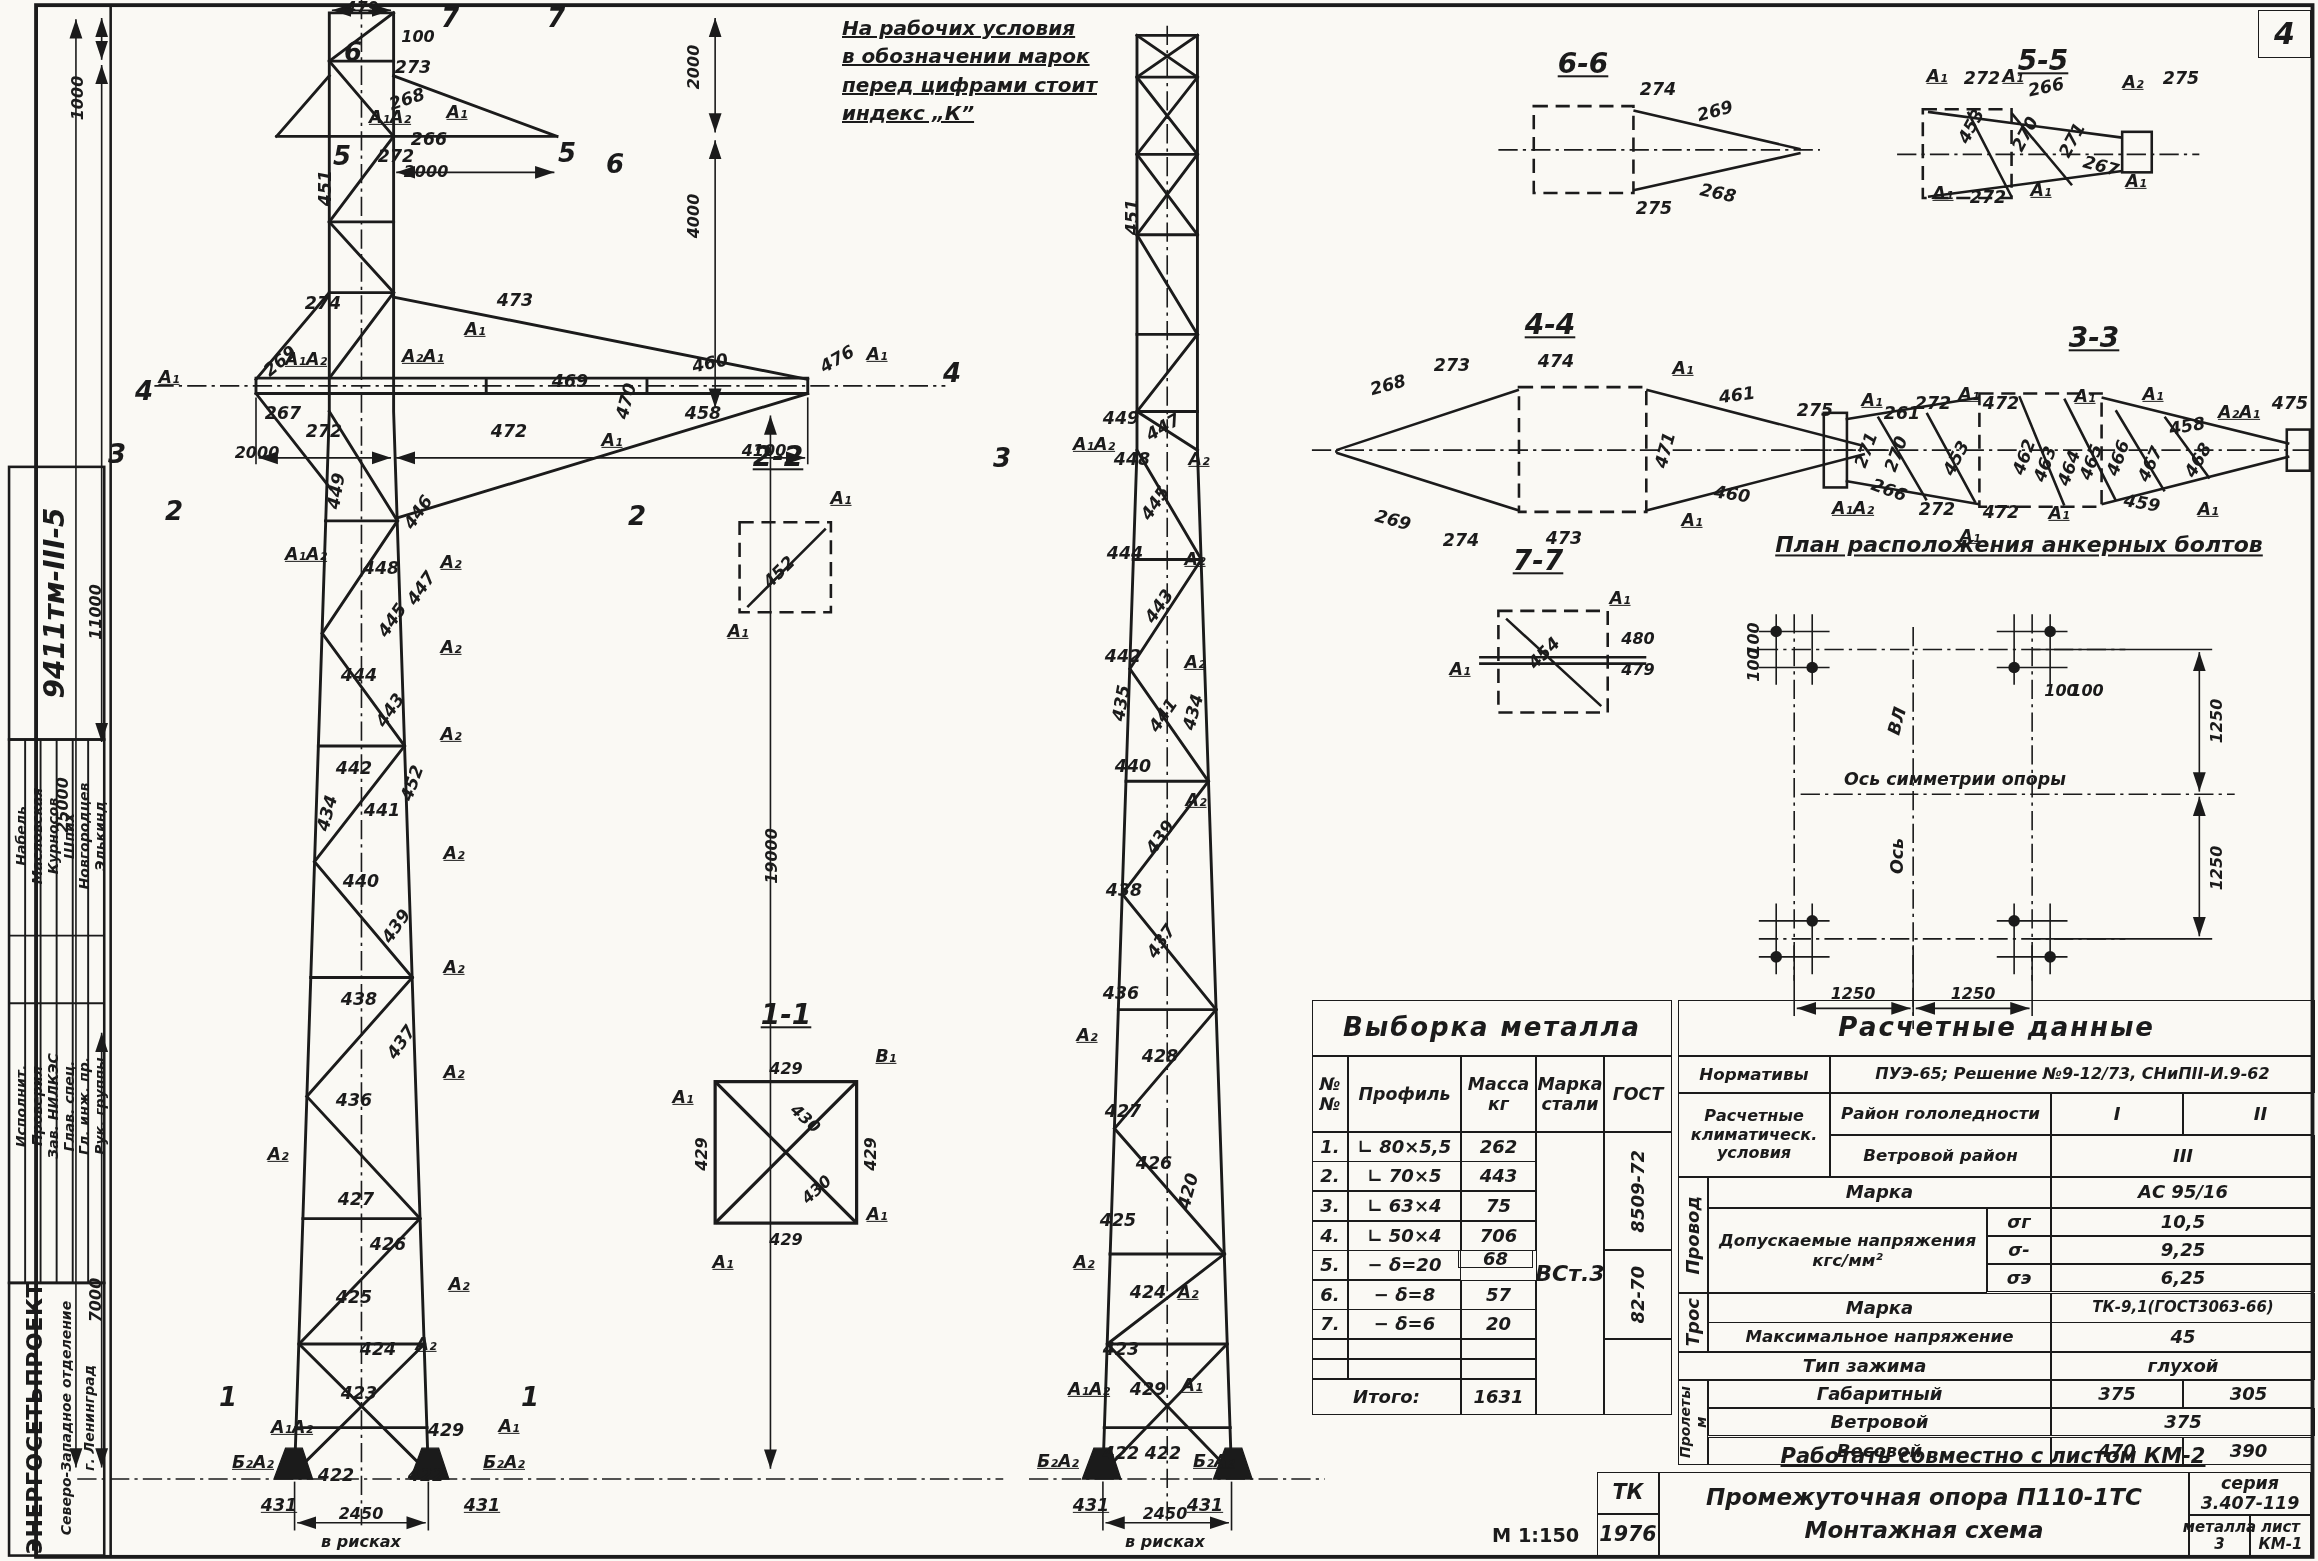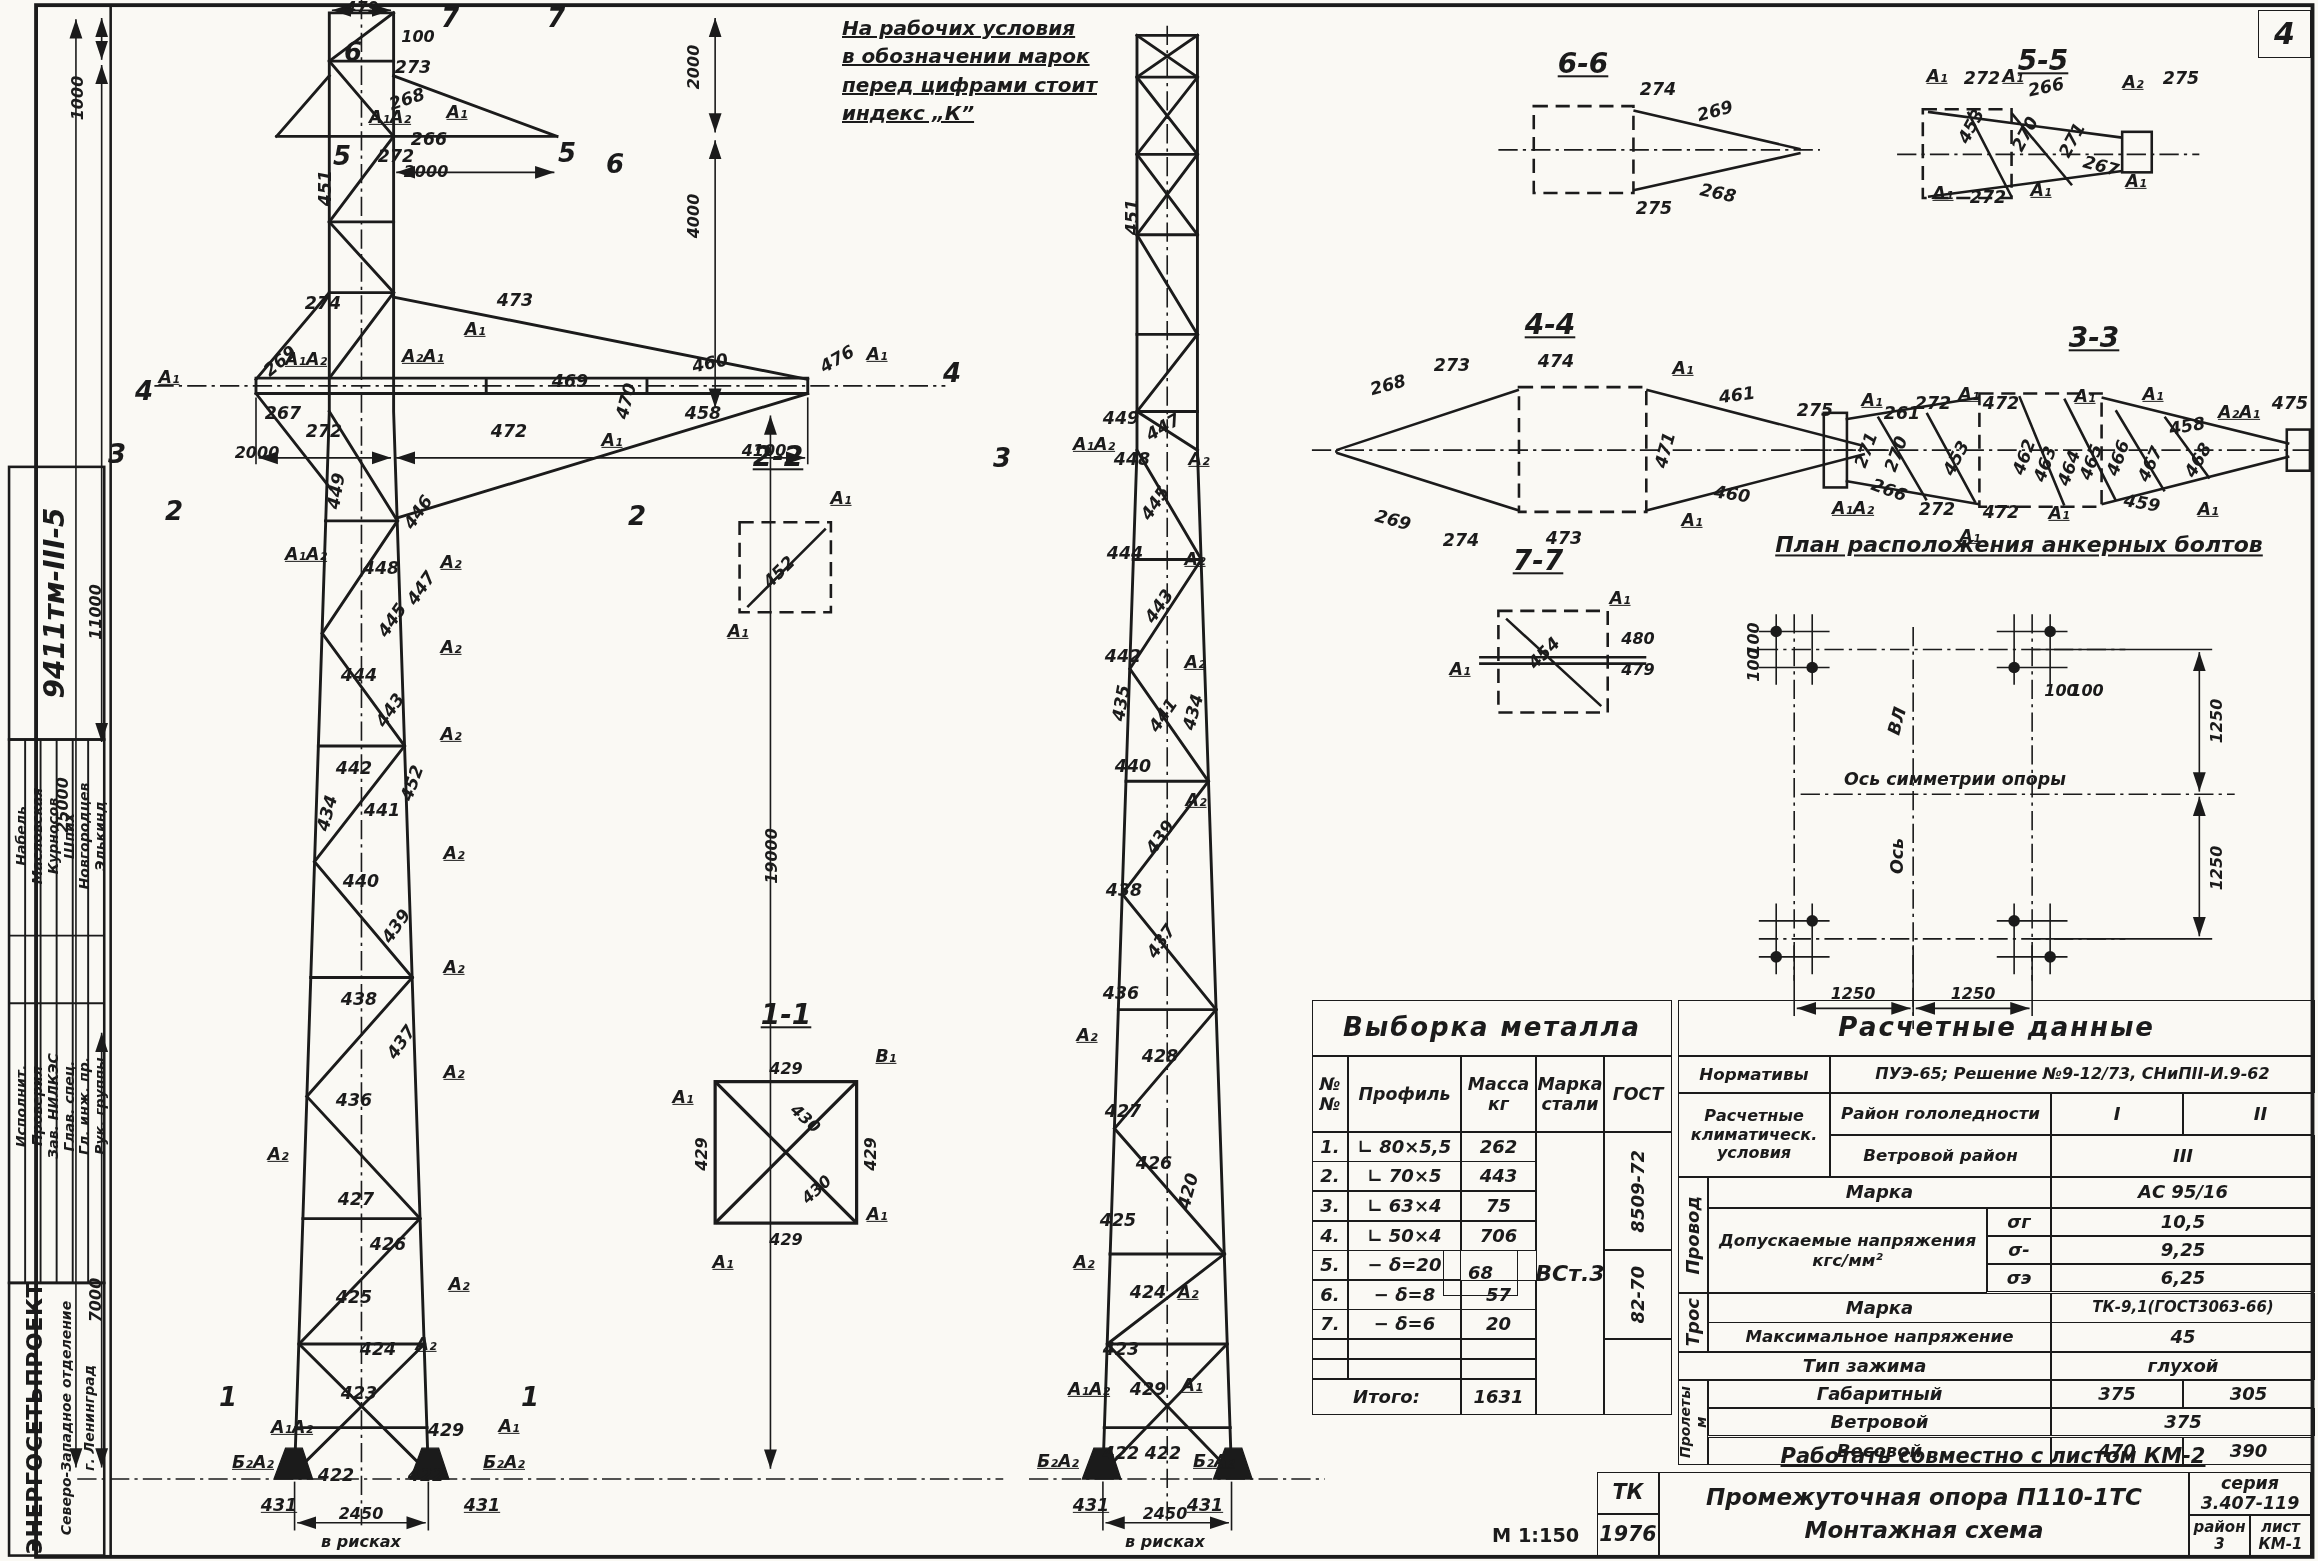--- a/index.html
+++ b/index.html
@@ -209,21 +209,21 @@
     <div class="cell" style="left:36px;top:161px;width:113px;height:30px;">∟ 70×5</div>
     <div class="cell" style="left:149px;top:161px;width:75px;height:30px;">443</div>
     <div class="cell" style="left:0;top:191px;width:36px;height:30px;">3.</div>
     <div class="cell" style="left:36px;top:191px;width:113px;height:30px;">∟ 63×4</div>
     <div class="cell" style="left:149px;top:191px;width:75px;height:30px;">75</div>
     <div class="cell" style="left:0;top:221px;width:36px;height:30px;">4.</div>
     <div class="cell" style="left:36px;top:221px;width:113px;height:30px;">∟ 50×4</div>
     <div class="cell" style="left:149px;top:221px;width:75px;height:30px;">706</div>
     <div class="cell" style="left:0;top:250px;width:36px;height:30px;">5.</div>
     <div class="cell" style="left:36px;top:250px;width:113px;height:30px;">− δ=20</div>
-    <div class="cell" style="left:131px;top:250px;width:75px;height:46px;">68</div>
+    <div class="cell" style="left:146px;top:250px;width:75px;height:18px;">68</div>
     <div class="cell" style="left:0;top:280px;width:36px;height:30px;">6.</div>
     <div class="cell" style="left:36px;top:280px;width:113px;height:30px;">− δ=8</div>
     <div class="cell" style="left:149px;top:280px;width:75px;height:30px;">57</div>
     <div class="cell" style="left:0;top:309px;width:36px;height:30px;">7.</div>
     <div class="cell" style="left:36px;top:309px;width:113px;height:30px;">− δ=6</div>
     <div class="cell" style="left:149px;top:309px;width:75px;height:30px;">20</div>
 
     <div class="cell" style="left:0;top:339px;width:36px;height:20px;"></div>
     <div class="cell" style="left:36px;top:339px;width:113px;height:20px;"></div>
     <div class="cell" style="left:149px;top:339px;width:75px;height:20px;"></div>
@@ -295,21 +295,21 @@
     <div class="cell" style="left:0;top:42px;width:62px;height:42px;font-size:20.6px;">1976</div>
     <div class="cell" style="left:62px;top:0;width:530px;height:84px;flex-direction:column;gap:6.4px;font-size:23px;">
       <div>Промежуточная опора П110-1ТС</div>
       <div>Монтажная схема</div>
     </div>
     <div class="cell" style="left:592px;top:0;width:122px;height:43px;flex-direction:column;font-size:17.4px;line-height:1.1;">
       <div>серия</div>
       <div>3.407-119</div>
     </div>
     <div class="cell" style="left:592px;top:43px;width:61px;height:41px;flex-direction:column;font-size:15px;line-height:1.1;">
-      <div>район</div>
+      <div>металла</div>
       <div>3</div>
     </div>
     <div class="cell" style="left:653px;top:43px;width:61px;height:41px;flex-direction:column;font-size:15px;line-height:1.1;">
       <div>лист</div>
       <div>КМ-1</div>
     </div>
   </div>
 
   <div id="scale-label" class="block" style="left:1492px;top:1524px;">М 1:150</div>
 

